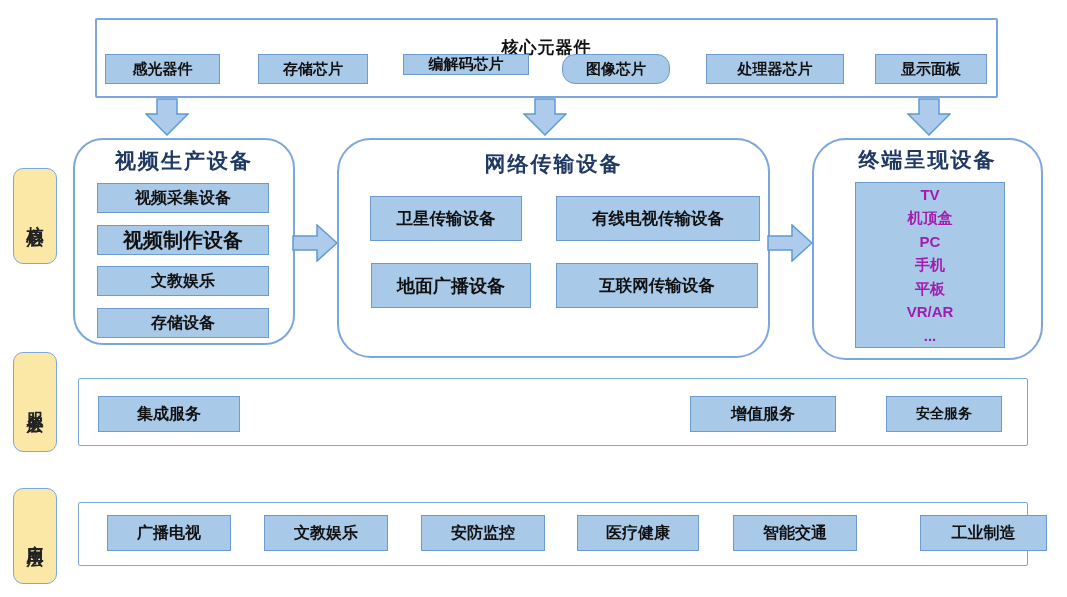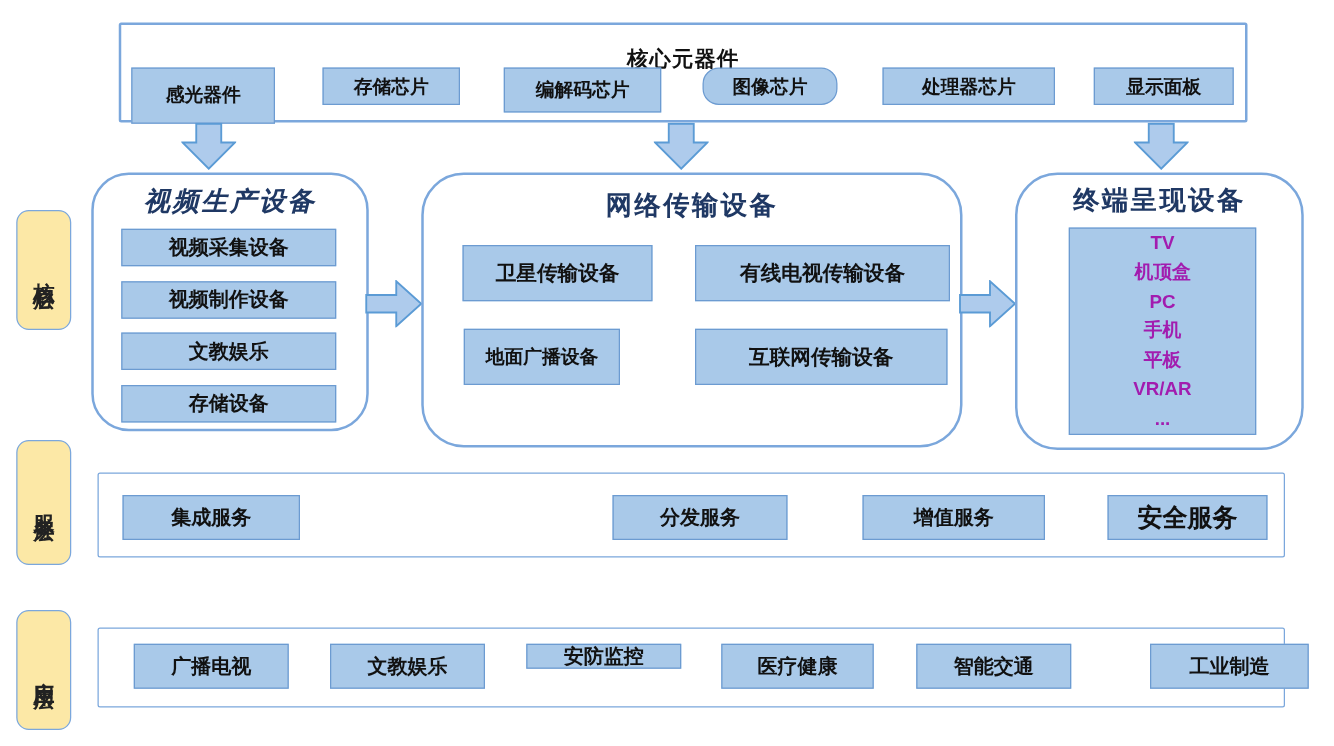--- a/index.html
+++ b/index.html
@@ -43,82 +43,81 @@
   .arrow-shape{fill:var(--arrow-fill,#AECBEC);stroke:var(--arrow-stroke,#5B9BD5);stroke-width:1.5;}
   .top-title{font-weight:bold;font-size:17px;color:#111;text-align:center;letter-spacing:1px;margin-top:12px;}
 </style>
 </head>
 <body>
 
 <div id="canvas">
 
   <div class="abs thin-box" style="left:95px;top:18px;width:903px;height:80px;border-width:2px;"></div>
   <div class="abs top-title" style="left:95px;top:24px;width:903px;">核心元器件</div>
-  <div class="abs chip" style="left:105px;top:54px;width:115px;height:45px;">感光器件</div>
+  <div class="abs chip" style="left:105px;top:54px;width:115px;height:30px;">感光器件</div>
   <div class="abs chip" style="left:258px;top:54px;width:110px;height:30px;">存储芯片</div>
-  <div class="abs chip" style="left:403px;top:54px;width:126px;height:36px;">编解码芯片</div>
+  <div class="abs chip" style="left:403px;top:54px;width:126px;height:21px;">编解码芯片</div>
   <div class="abs chip" style="left:562px;top:54px;width:108px;height:30px;border-radius:13px;">图像芯片</div>
   <div class="abs chip" style="left:706px;top:54px;width:138px;height:30px;">处理器芯片</div>
   <div class="abs chip" style="left:875px;top:54px;width:112px;height:30px;">显示面板</div>
 
   <svg class="abs" width="44" height="38" viewBox="0 0 44 38" style="left:145px;top:98px;">
     <path class="arrow-shape" d="M12 1 H32 V16 H43 L22 37 L1 16 H12 Z"></path>
   </svg>
   <svg class="abs" width="44" height="38" viewBox="0 0 44 38" style="left:523px;top:98px;">
     <path class="arrow-shape" d="M12 1 H32 V16 H43 L22 37 L1 16 H12 Z"></path>
   </svg>
   <svg class="abs" width="44" height="38" viewBox="0 0 44 38" style="left:907px;top:98px;">
     <path class="arrow-shape" d="M12 1 H32 V16 H43 L22 37 L1 16 H12 Z"></path>
   </svg>
 
   <div class="abs layer" style="left:13px;top:168px;width:44px;height:96px;">核心层</div>
   <div class="abs layer" style="left:13px;top:352px;width:44px;height:100px;">服务层</div>
   <div class="abs layer" style="left:13px;top:488px;width:44px;height:96px;">应用层</div>
 
   <div class="abs round-box" style="left:73px;top:138px;width:222px;height:207px;border-radius:30px;"></div>
-  <div class="abs box-title" style="left:73px;top:147px;width:222px;font-style:italic;">视频生产设备</div>
+  <div class="abs box-title" style="left:73px;top:147px;width:222px;">视频生产设备</div>
   <div class="abs chip" style="left:97px;top:183px;width:172px;height:30px;font-size:16px;">视频采集设备</div>
-  <div class="abs chip" style="left:97px;top:225px;width:172px;height:30px;font-size:16px;">视频制作设备</div>
+  <div class="abs chip" style="left:97px;top:225px;width:172px;height:30px;font-size:20px;">视频制作设备</div>
   <div class="abs chip" style="left:97px;top:266px;width:172px;height:30px;font-size:16px;">文教娱乐</div>
   <div class="abs chip" style="left:97px;top:308px;width:172px;height:30px;font-size:16px;">存储设备</div>
 
   <svg class="abs" width="46" height="38" viewBox="0 0 46 38" style="left:292px;top:224px;">
     <path class="arrow-shape" d="M1 12 H25 V1 L45 19 L25 37 V26 H1 Z"></path>
   </svg>
 
   <div class="abs round-box" style="left:337px;top:138px;width:433px;height:220px;border-radius:34px;"></div>
   <div class="abs box-title" style="left:337px;top:150px;width:433px;">网络传输设备</div>
   <div class="abs chip" style="left:370px;top:196px;width:152px;height:45px;font-size:16.5px;">卫星传输设备</div>
   <div class="abs chip" style="left:556px;top:196px;width:204px;height:45px;font-size:16.5px;">有线电视传输设备</div>
-  <div class="abs chip" style="left:371px;top:263px;width:125px;height:45px;font-size:15px;">地面广播设备</div>
+  <div class="abs chip" style="left:371px;top:263px;width:160px;height:45px;font-size:18px;">地面广播设备</div>
   <div class="abs chip" style="left:556px;top:263px;width:202px;height:45px;font-size:16.5px;">互联网传输设备</div>
 
   <svg class="abs" width="46" height="38" viewBox="0 0 46 38" style="left:767px;top:224px;">
     <path class="arrow-shape" d="M1 12 H25 V1 L45 19 L25 37 V26 H1 Z"></path>
   </svg>
 
   <div class="abs round-box" style="left:812px;top:138px;width:231px;height:222px;border-radius:34px;"></div>
   <div class="abs box-title" style="left:812px;top:146px;width:231px;">终端呈现设备</div>
   <div class="abs device-list" style="left:855px;top:182px;width:150px;height:166px;">
     <div>TV</div>
     <div>机顶盒</div>
     <div>PC</div>
     <div>手机</div>
     <div>平板</div>
     <div>VR/AR</div>
     <div>...</div>
   </div>
 
   <div class="abs thin-box" style="left:78px;top:378px;width:950px;height:68px;"></div>
   <div class="abs chip" style="left:98px;top:396px;width:142px;height:36px;font-size:16px;">集成服务</div>
-  <div class="abs chip" style="left:490px;top:396px;width:140px;height:36px;font-size:16px;">分发服务</div>
   <div class="abs chip" style="left:690px;top:396px;width:146px;height:36px;font-size:16px;">增值服务</div>
-  <div class="abs chip" style="left:886px;top:396px;width:128px;height:36px;font-size:20px;">安全服务</div>
+  <div class="abs chip" style="left:886px;top:396px;width:116px;height:36px;font-size:14px;">安全服务</div>
 
   <div class="abs thin-box" style="left:78px;top:502px;width:950px;height:64px;"></div>
   <div class="abs chip" style="left:107px;top:515px;width:124px;height:36px;font-size:16px;">广播电视</div>
   <div class="abs chip" style="left:264px;top:515px;width:124px;height:36px;font-size:16px;">文教娱乐</div>
-  <div class="abs chip" style="left:421px;top:515px;width:124px;height:20px;font-size:16px;">安防监控</div>
+  <div class="abs chip" style="left:421px;top:515px;width:124px;height:36px;font-size:16px;">安防监控</div>
   <div class="abs chip" style="left:577px;top:515px;width:122px;height:36px;font-size:16px;">医疗健康</div>
   <div class="abs chip" style="left:733px;top:515px;width:124px;height:36px;font-size:16px;">智能交通</div>
   <div class="abs chip" style="left:892px;top:515px;width:127px;height:36px;font-size:16px;margin-left:28px;">工业制造</div>
 
 </div>
 
 </body></html>

